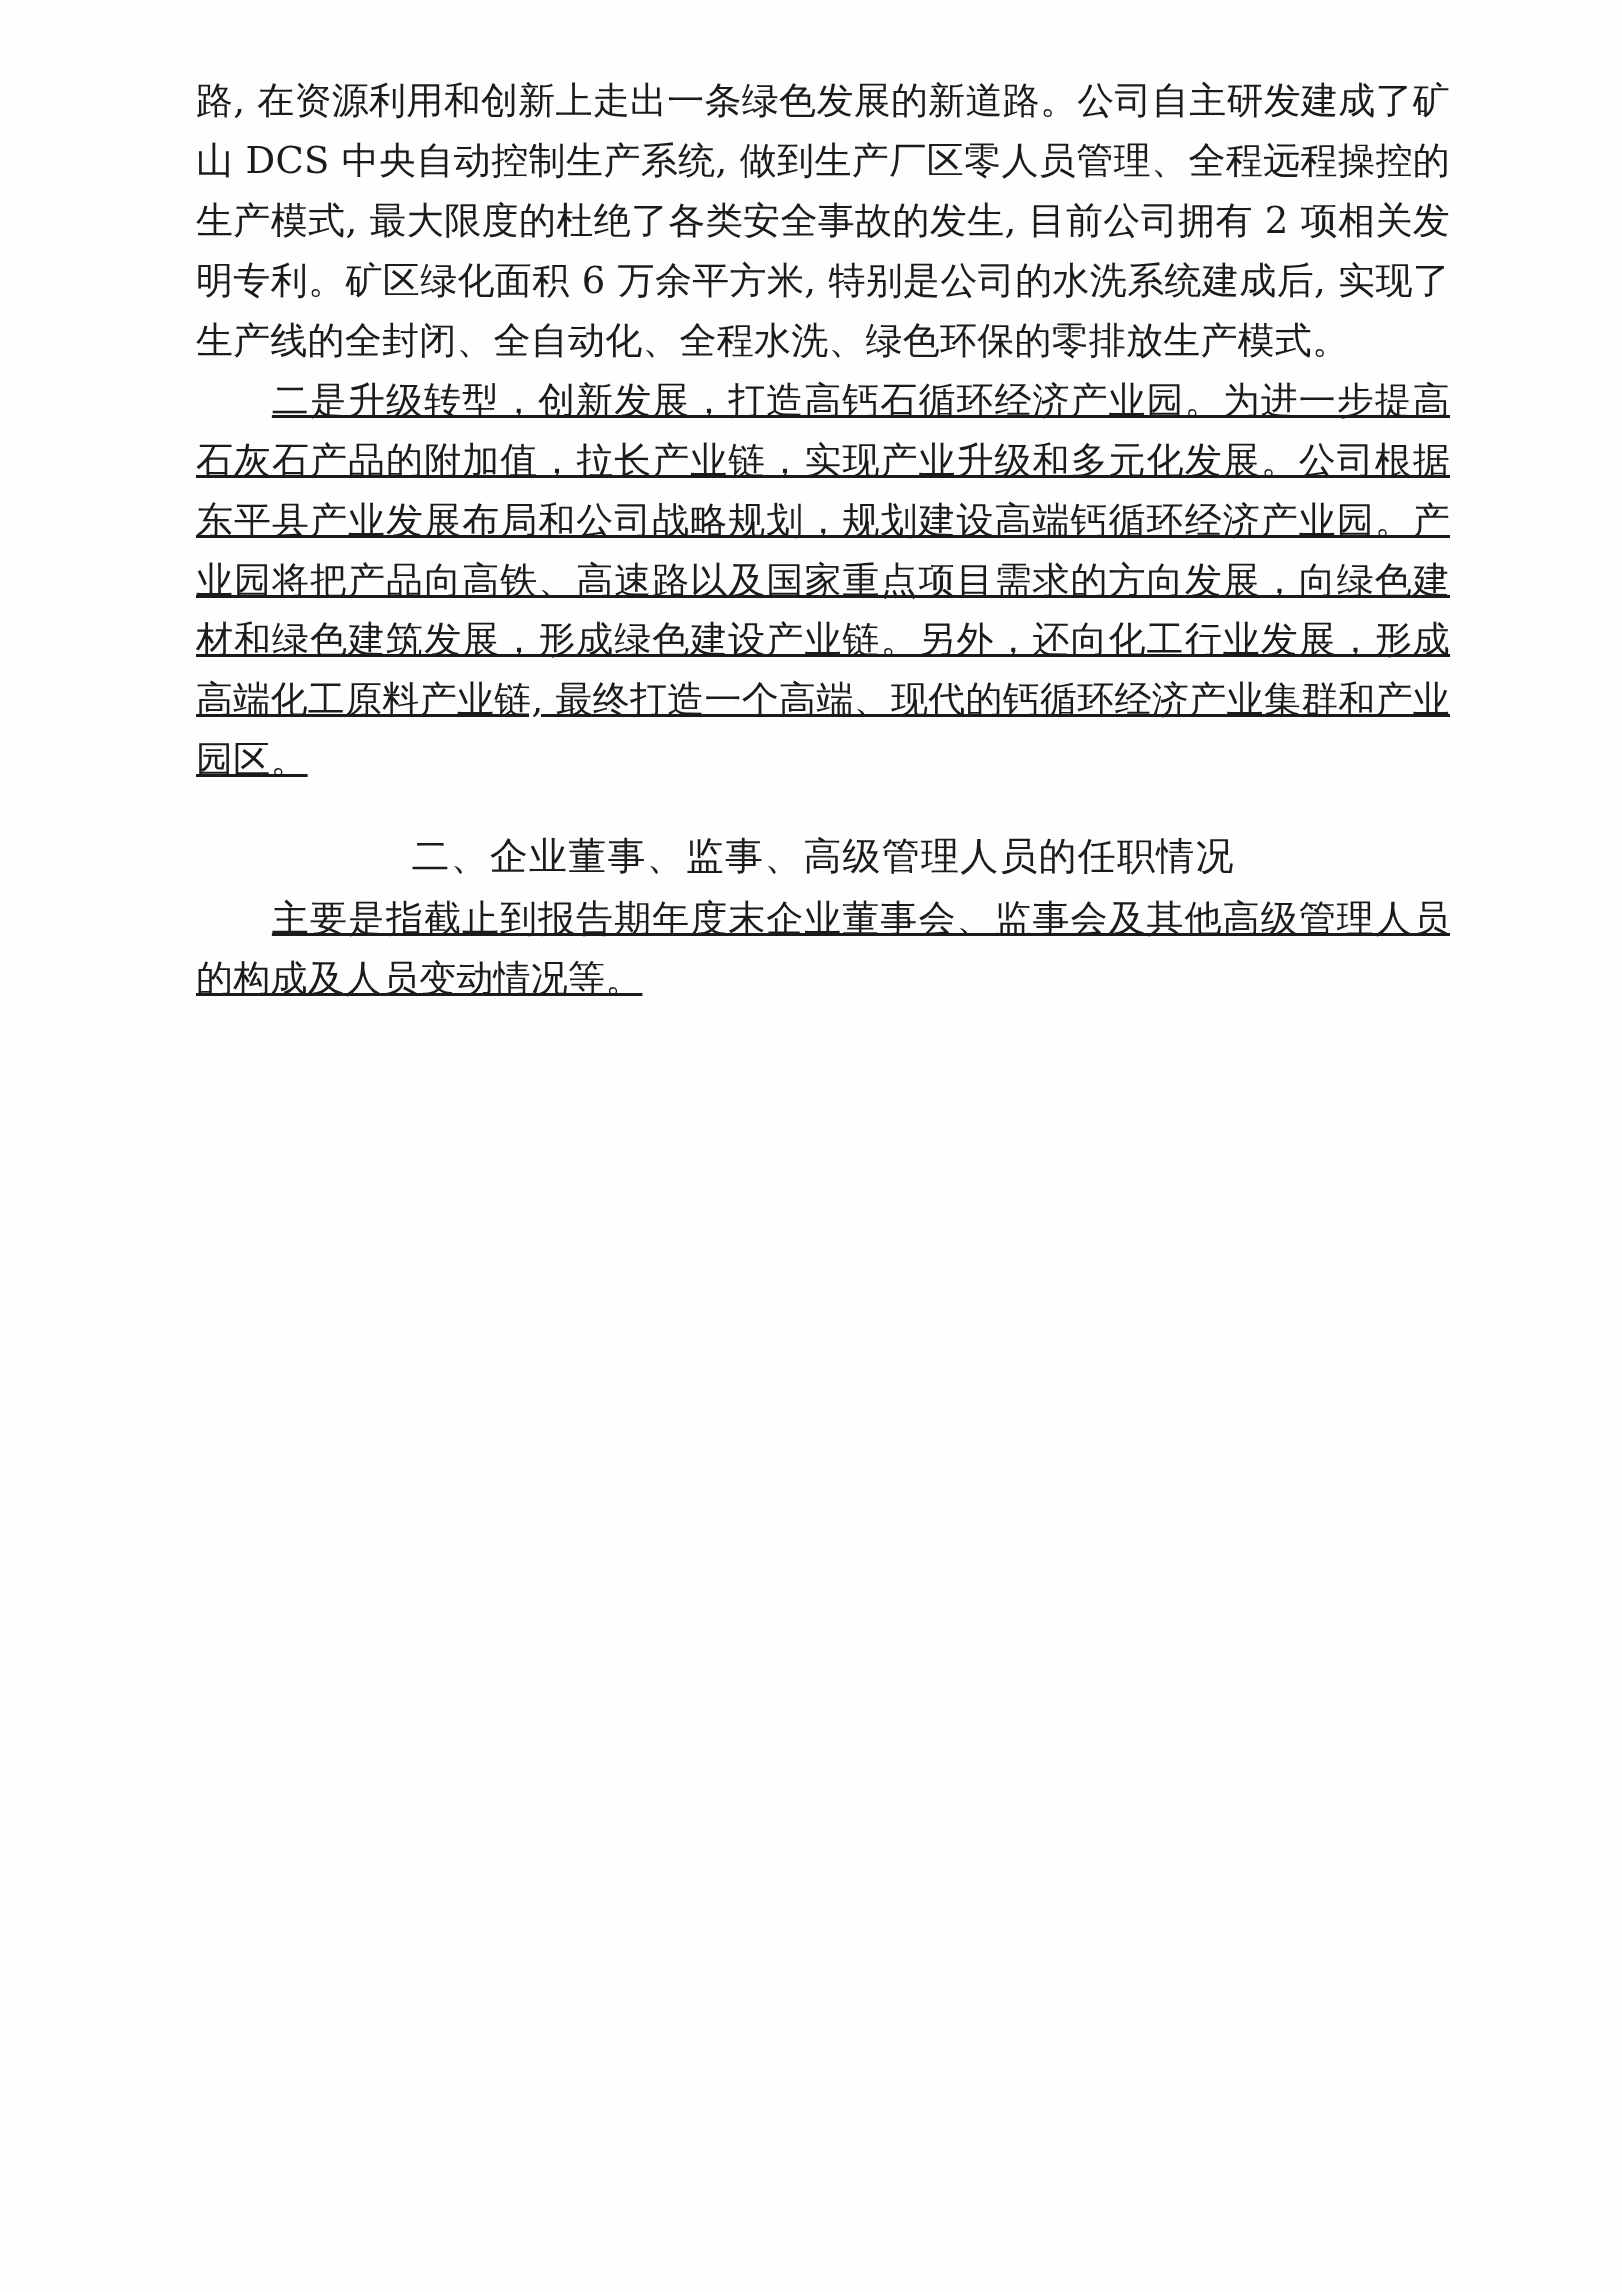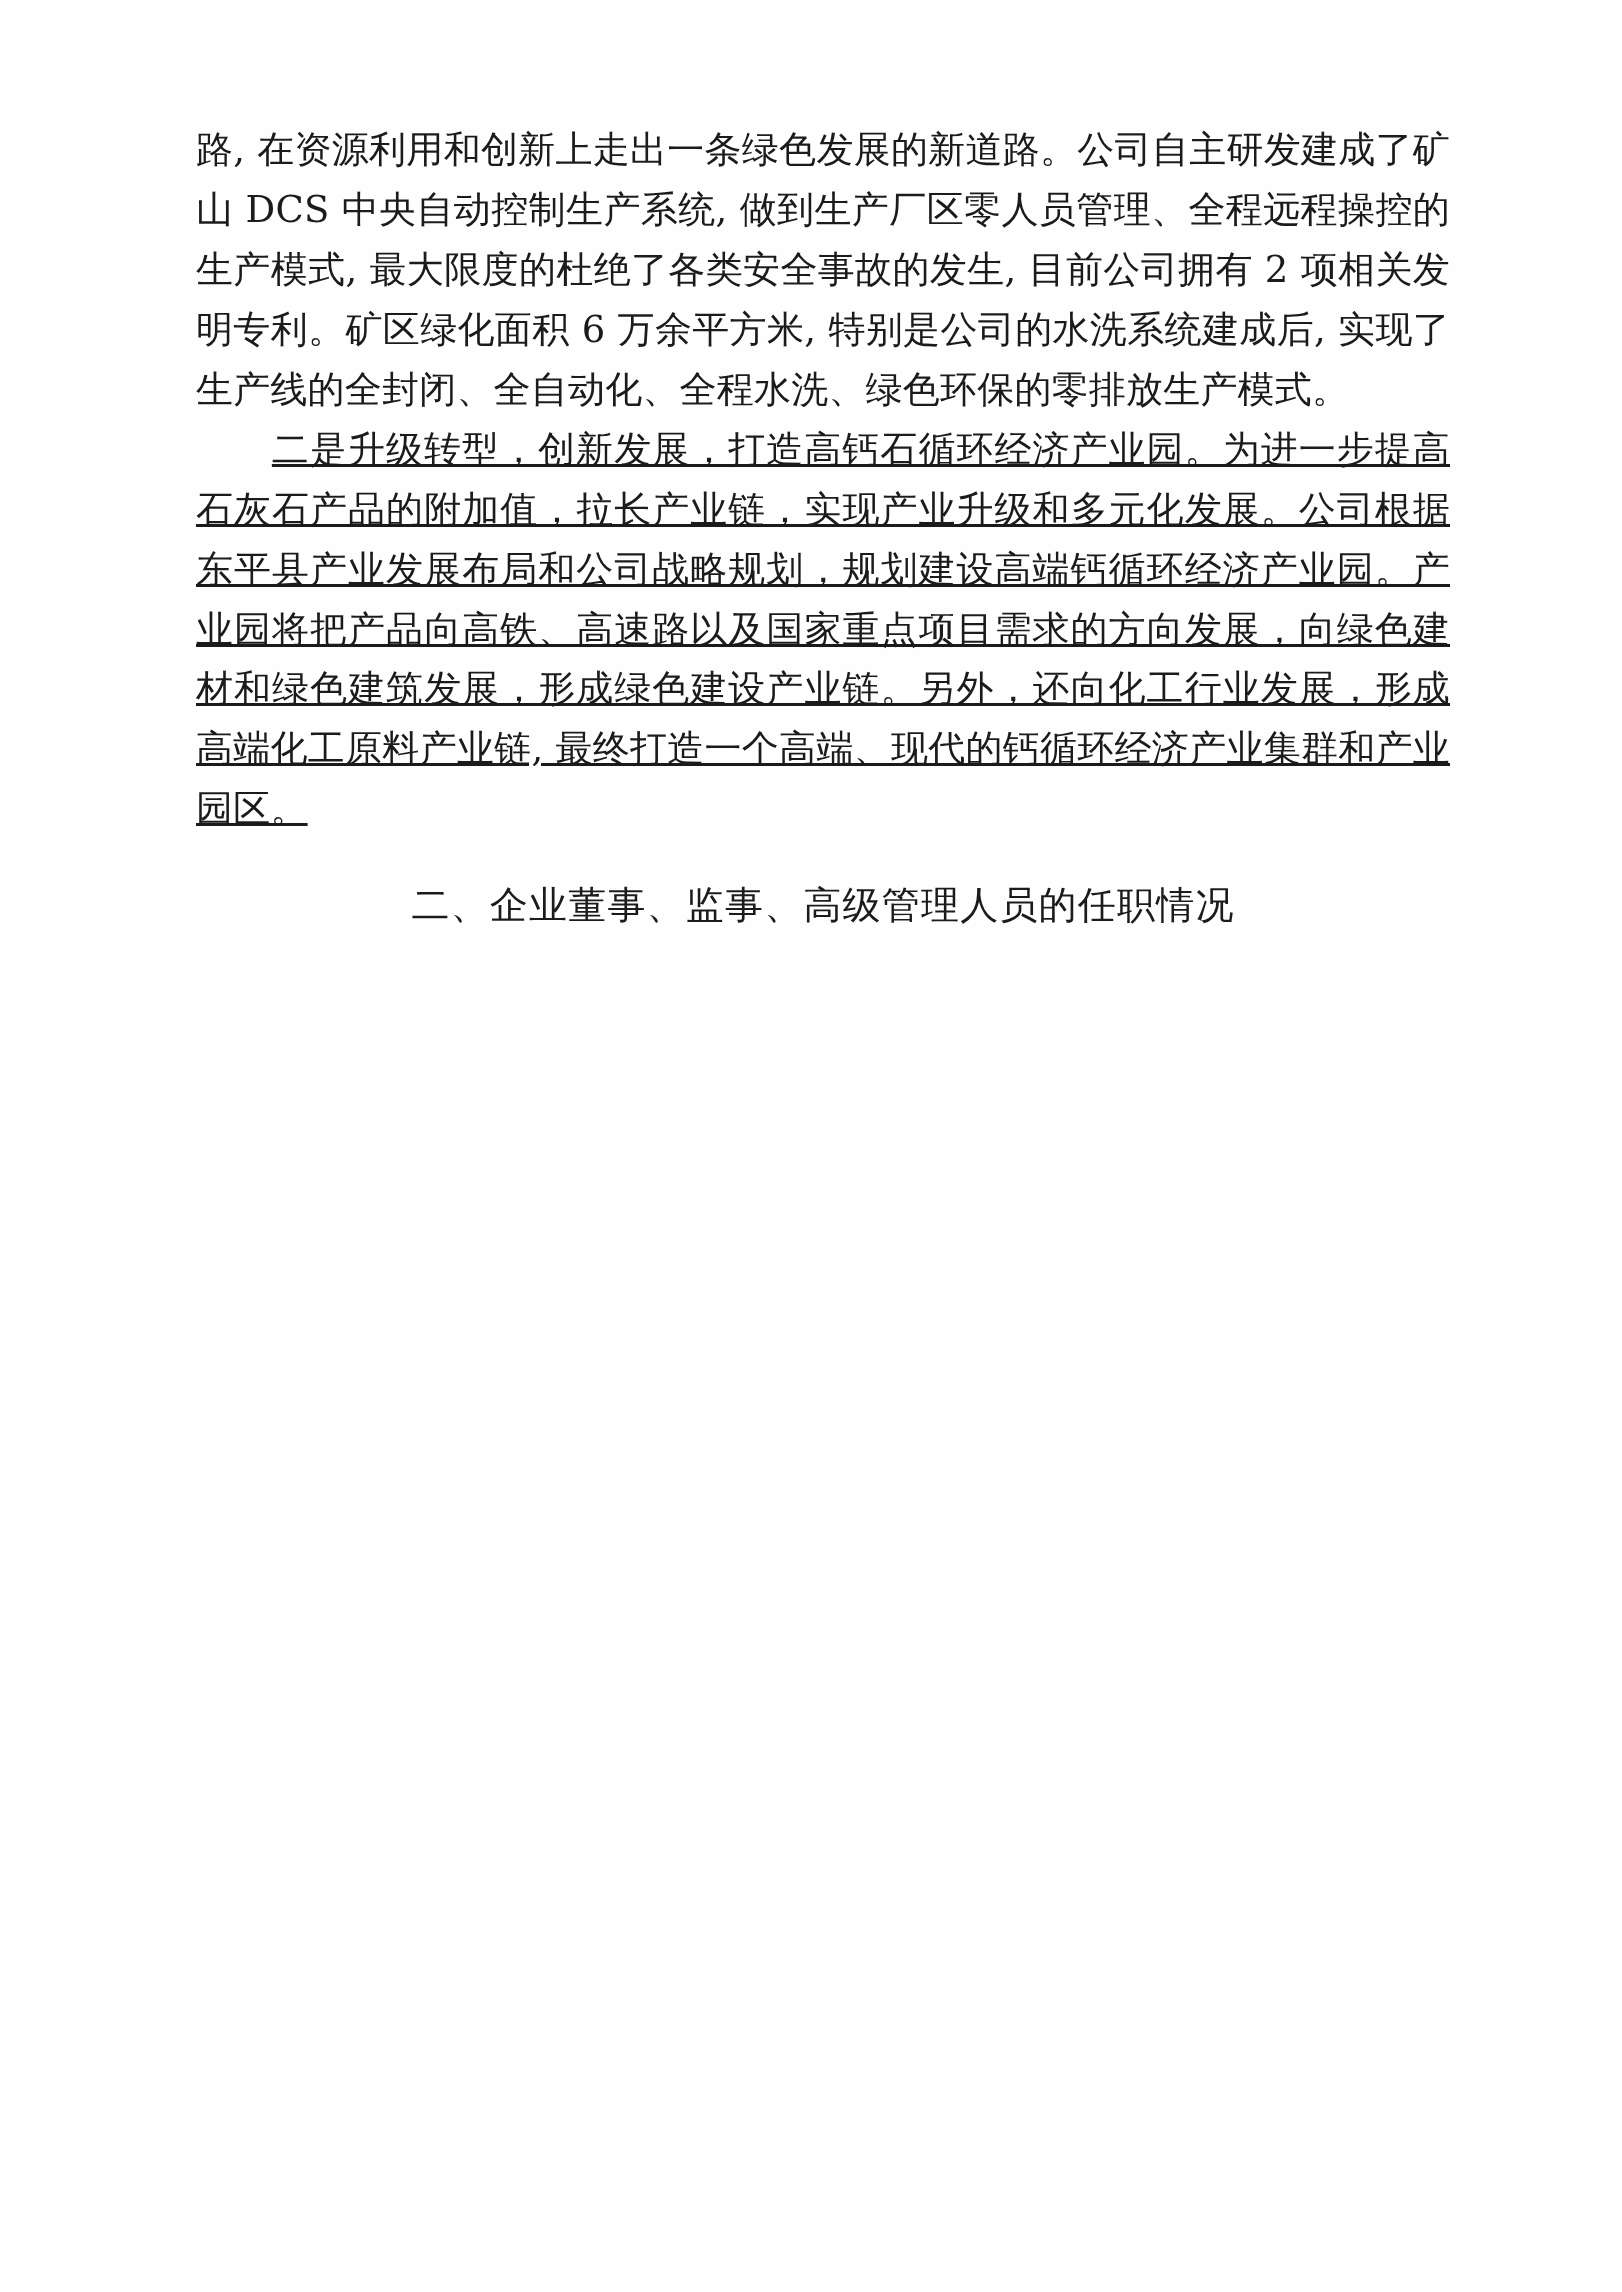--- a/index.html
+++ b/index.html
@@ -13,21 +13,21 @@
     font-family: "DejaVu Serif", "Liberation Serif", serif;
     color: #1b1b1b;
     overflow: hidden;
   }
   .page {
     position: relative;
     width: 1622px;
     height: 2293px;
     background: #fefefe;
     box-sizing: border-box;
-    padding: 120px 172px 0 196px;
+    padding: 71px 172px 0 196px;
   }
   .doc-body {
     font-size: 37px;
     line-height: 1.62;
     text-align: justify;
     text-justify: inter-ideograph;
     letter-spacing: 0.2px;
   }
   p.para {
     margin: 0;
@@ -58,16 +58,17 @@
     <p class="para">路, 在资源利用和创新上走出一条绿色发展的新道路。公司自主研发建成了矿山 DCS 中央自动控制生产系统, 做到生产厂区零人员管理、全程远程操控的生产模式, 最大限度的杜绝了各类安全事故的发生, 目前公司拥有 2 项相关发明专利。矿区绿化面积 6 万余平方米, 特别是公司的水洗系统建成后, 实现了生产线的全封闭、全自动化、全程水洗、绿色环保的零排放生产模式。</p>
 
     <p class="para indent">二是升级转型，创新发展，打造高钙石循环经济产业园。为进一步提高石灰石产品的附加值，拉长产业链，实现产业升级和多元化发展。公司根据东平县产业发展布局和公司战略规划，规划建设高端钙循环经济产业园。产业园将把产品向高铁、高速路以及国家重点项目需求的方向发展，向绿色建材和绿色建筑发展，形成绿色建设产业链。另外，还向化工行业发展，形成高端化工原料产业链, 最终打造一个高端、现代的钙循环经济产业集群和产业园区。</p>
 
 
 
     <div class="spacer-small"></div>
 
     <h2 class="section-heading">二、企业董事、监事、高级管理人员的任职情况</h2>
 
+    <p class="para indent">主要是指截止到报告期年度末企业董事会、监事会及其他高级管理人员的构成及人员变动情况等。</p>
 
   </div>
 </div>
 
 
 </body></html>

